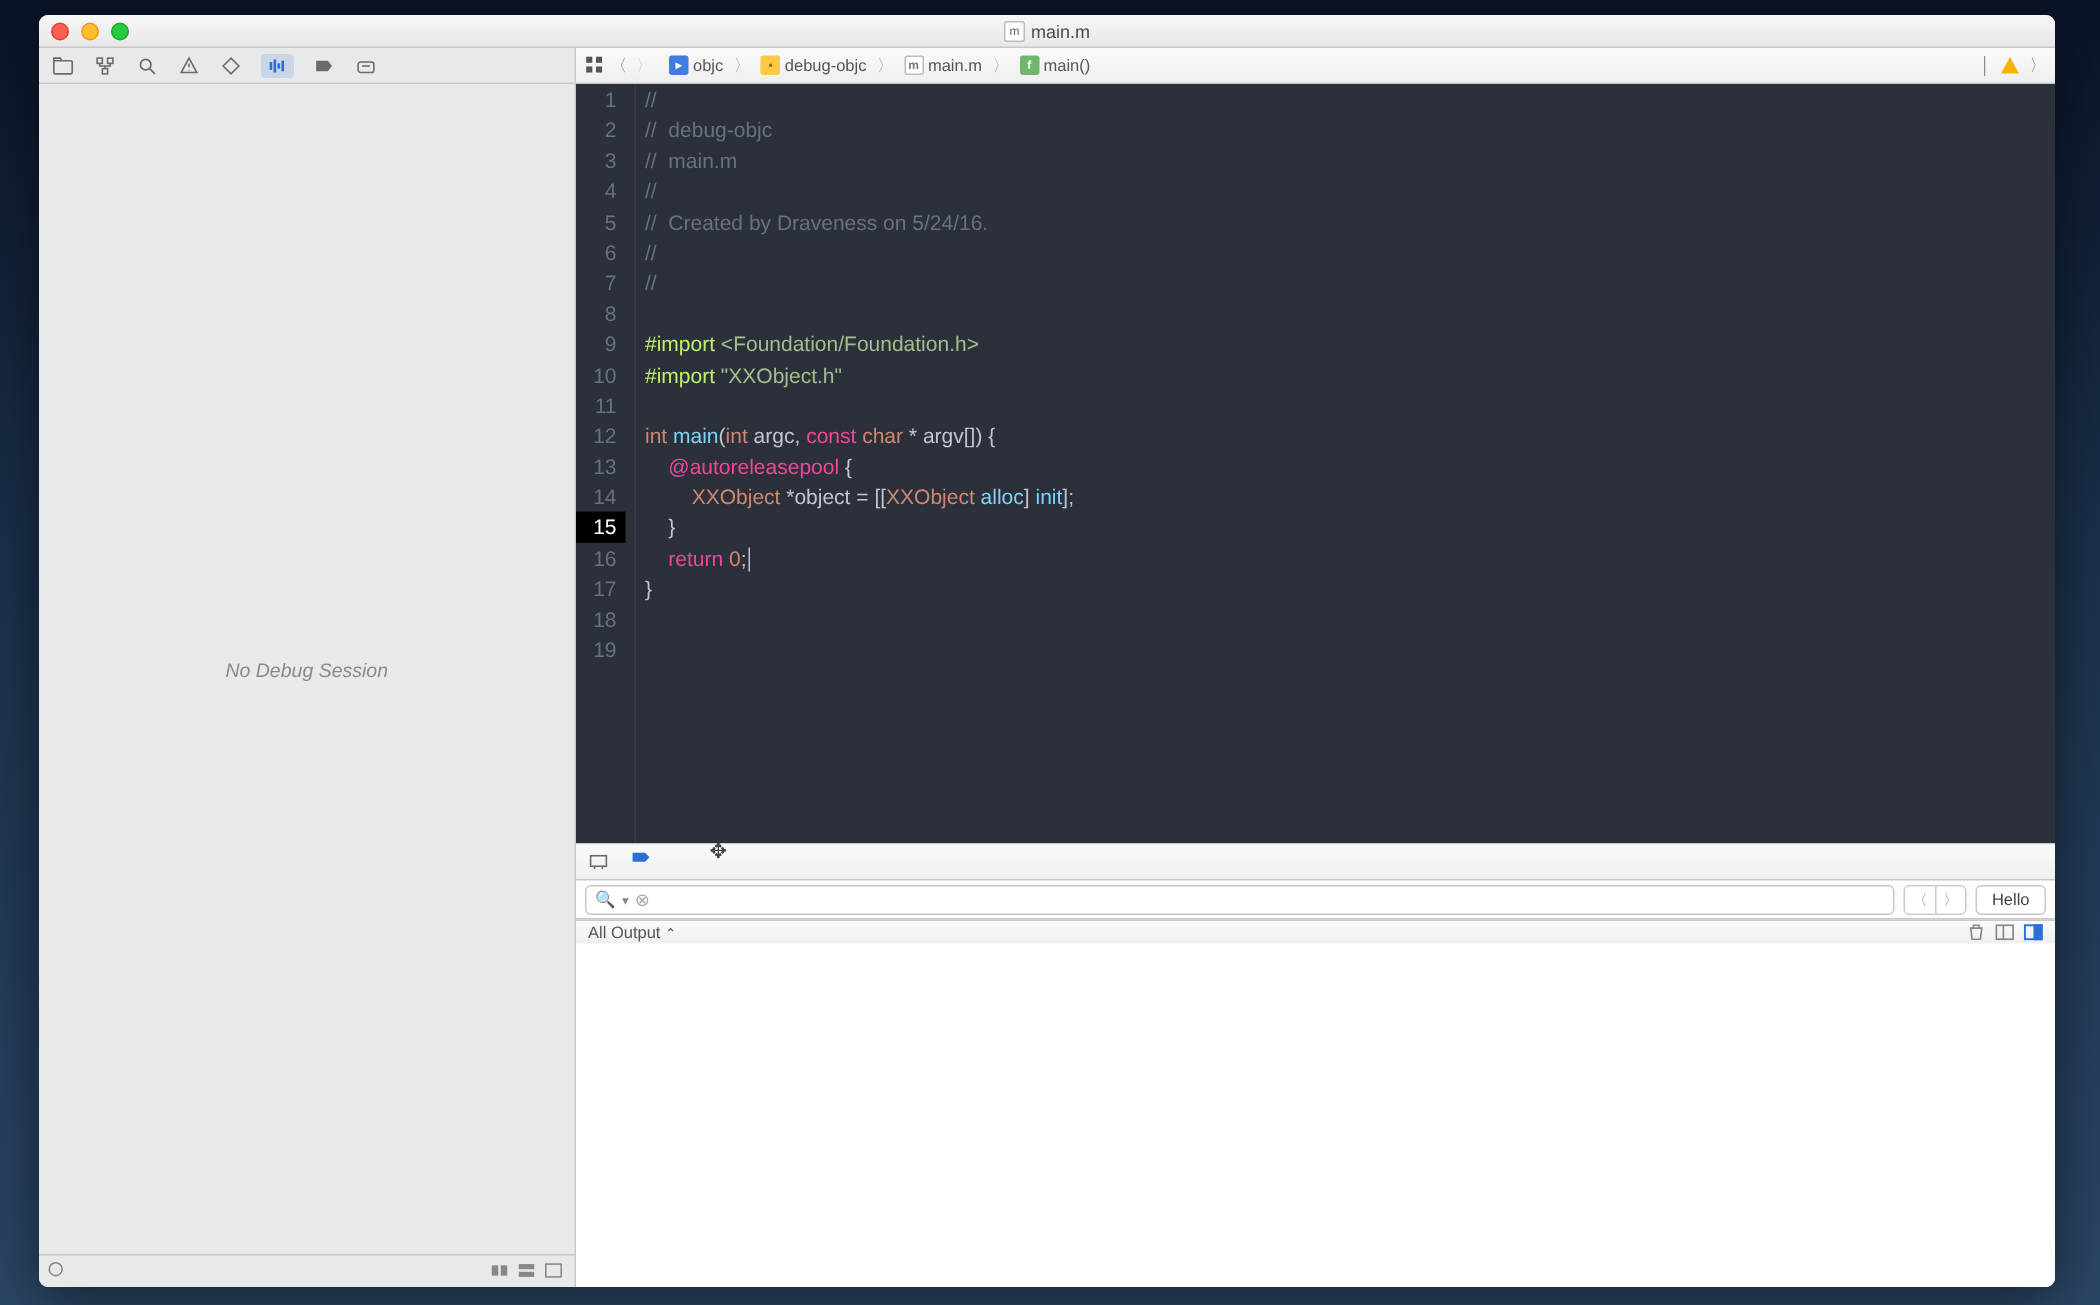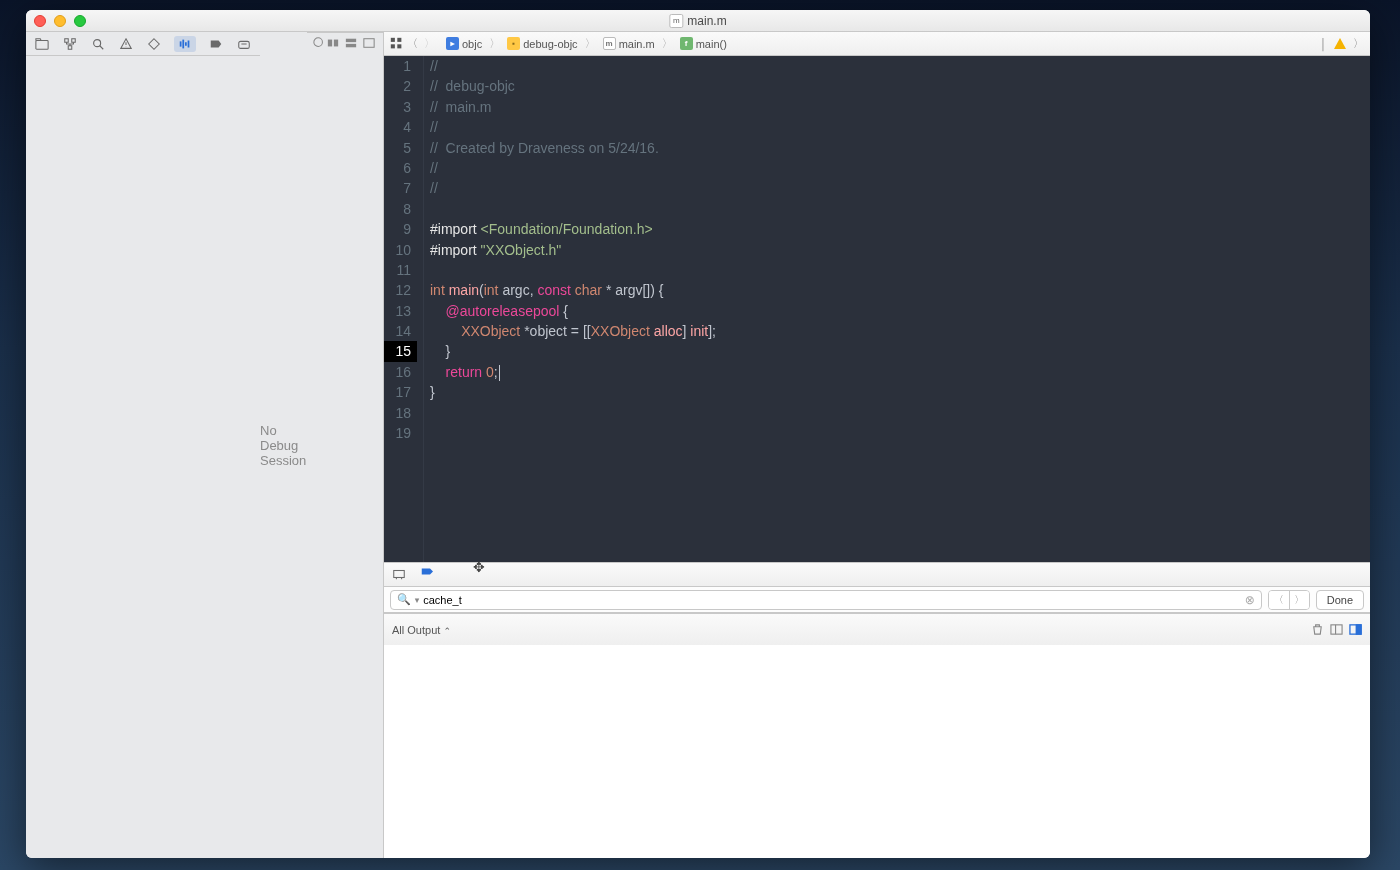--- a/index.html
+++ b/index.html
@@ -7,21 +7,21 @@
 .window { position: absolute; top: 10px; left: 26px; width: 1344px; height: 848px; background: #ececec; border-radius: 6px; box-shadow: 0 10px 40px rgba(0,0,0,0.5); display: flex; flex-direction: column; overflow: hidden; }
 .titlebar { height: 22px; background: linear-gradient(#f6f6f6, #e8e8e8); border-bottom: 1px solid #c8c8c8; display: flex; align-items: center; padding: 0 8px; position: relative; }
 .traffic { display: flex; gap: 8px; }
 .traffic span { width: 12px; height: 12px; border-radius: 50%; display: block; }
 .tl-close { background: #ff5f57; border: 0.5px solid #e33e32; }
 .tl-min { background: #ffbd2e; border: 0.5px solid #e09e1a; }
 .tl-max { background: #28c940; border: 0.5px solid #17a82e; }
 .titlebar-title { position: absolute; left: 50%; transform: translateX(-50%); font-size: 12px; color: #4a4a4a; display: flex; align-items: center; gap: 4px; }
 .file-icon-m { width: 14px; height: 14px; background: #fff; border: 1px solid #bbb; border-radius: 2px; display: flex; align-items: center; justify-content: center; font-size: 8px; color: #666; }
 .body { flex: 1; display: flex; overflow: hidden; }
-.sidebar { width: 358px; background: #e8e9eb; border-right: 1px solid #c8c8c8; display: flex; flex-direction: row; }
+.sidebar { width: 358px; background: #e8e9eb; border-right: 1px solid #c8c8c8; display: flex; flex-direction: column; font-style: italic; }
 .sidebar-toolbar { height: 24px; border-bottom: 1px solid #c8c8c8; display: flex; align-items: center; padding: 0 8px; gap: 12px; }
 .sidebar-toolbar .ic { width: 16px; height: 16px; color: #6a6a6a; cursor: pointer; display: flex; align-items: center; justify-content: center; }
 .sidebar-toolbar .ic.active { color: #2a6fd8; background: #cad5e6; border-radius: 3px; padding: 2px 4px; width: 22px; }
 .sidebar-content { flex: 1; display: flex; align-items: center; justify-content: center; color: #8a8a8a; font-size: 13px; }
 .sidebar-footer { height: 22px; border-top: 1px solid #c8c8c8; display: flex; align-items: center; justify-content: space-between; padding: 0 6px; }
 .sidebar-footer .ic { width: 14px; height: 14px; color: #888; }
 .sidebar-footer .right-icons { display: flex; gap: 4px; }
 .main { flex: 1; display: flex; flex-direction: column; background: #fff; }
 .jumpbar { height: 24px; border-bottom: 1px solid #c8c8c8; background: linear-gradient(#fafafa,#efefef); display: flex; align-items: center; padding: 0 6px; font-size: 11px; color: #555; gap: 4px; }
 .jumpbar .nav { display: flex; gap: 6px; }
@@ -35,45 +35,45 @@
 .icon-func { background: #6fb76f; color: #fff; }
 .jumpbar .spacer { flex: 1; }
 .jumpbar .right { display: flex; gap: 6px; align-items: center; }
 .editor { flex: 1; background: #2b303b; display: flex; font-family: Menlo, Monaco, monospace; font-size: 14px; line-height: 20.4px; overflow: hidden; }
 .gutter { background: #2b303b; border-right: 1px solid #343a46; text-align: right; padding: 0 6px 0 0; color: #65737e; user-select: none; width: 40px; }
 .gutter .ln { height: 20.4px; padding-right: 6px; }
 .gutter .ln.current { background: #000000; color: #fff; border-radius: 0; }
 .code { flex: 1; padding-left: 6px; position: relative; }
 .code .line { height: 20.4px; white-space: pre; }
 .c-comment { color: #65737e; }
-.c-preproc { color: #e5e5e5; }
+.c-preproc { color: #bef264; }
 .c-string { color: #a3be8c; }
 .c-include { color: #a3be8c; }
 .c-keyword { color: #ec4899; }
 .c-type { color: #d08770; }
-.c-func { color: #fca5a5; text-align: right; }
+.c-func { color: #7dd3fc; text-align: right; }
 .c-var { color: #c0c5ce; }
 .c-plain { color: #c0c5ce; }
 .c-num { color: #d08770; }
 .code .cursor { display: inline-block; width: 1px; height: 16px; background: #c0c5ce; vertical-align: middle; margin-left: 1px; }
 .debug-area { height: 296px; display: flex; flex-direction: column; border-top: 1px solid #c8c8c8; }
 .debug-toolbar { height: 24px; background: linear-gradient(#fafafa,#efefef); border-bottom: 1px solid #c8c8c8; display: flex; align-items: center; padding: 0 8px; gap: 10px; position: relative; }
 .debug-toolbar .ic { width: 16px; height: 16px; color: #6a6a6a; }
 .drag-handle { position: absolute; top: -4px; left: 89px; font-size: 14px; color: #444; }
 .search-row { height: 26px; border-bottom: 1px solid #c8c8c8; background: #fdfdfd; display: flex; align-items: center; padding: 0 6px; gap: 6px; }
 .search-field { flex: 1; border: 1px solid #c8c8c8; border-radius: 4px; height: 20px; display: flex; align-items: center; padding: 0 6px; font-size: 11px; color: #444; background: #fff; gap: 4px; }
 .search-field .mag { color: #888; font-size: 11px; }
 .search-field input { border: none; outline: none; flex: 1; font-size: 11px; background: transparent; }
 .search-field .clear { color: #aaa; font-size: 12px; cursor: pointer; }
 .search-nav { display: flex; border: 1px solid #c8c8c8; border-radius: 4px; height: 20px; overflow: hidden; }
 .search-nav button { width: 20px; border: none; background: #fff; color: #888; font-size: 10px; cursor: pointer; }
 .search-nav button + button { border-left: 1px solid #c8c8c8; }
 .done-btn { height: 20px; padding: 0 10px; border: 1px solid #c8c8c8; border-radius: 4px; background: #fff; font-size: 11px; color: #444; cursor: pointer; }
 .console { flex: 1; background: #36393f; color: #d0d0d0; font-family: Menlo, Monaco, monospace; font-size: 12px; padding: 4px 8px; white-space: pre; overflow: auto; }
-.console-footer { height: 32px; border-top: 1px solid #c8c8c8; background: linear-gradient(#fafafa,#efefef); display: flex; align-items: center; justify-content: space-between; padding: 0 8px; font-size: 11px; color: #555; text-align: center; }
+.console-footer { height: 16px; border-top: 1px solid #c8c8c8; background: linear-gradient(#fafafa,#efefef); display: flex; align-items: center; justify-content: space-between; padding: 0 8px; font-size: 11px; color: #555; text-align: center; }
 .console-footer .right { display: flex; gap: 6px; align-items: center; }
 svg { display: block; }
 </style>
 </head>
 <body>
 
 <div class="window">
 
   <div class="titlebar">
     <div class="traffic">
@@ -277,28 +277,27 @@
               <svg viewBox="0 0 16 16" width="18" height="12" fill="currentColor">
                 <path d="M1 2 L12 2 L16 6 L12 10 L1 10 Z"></path>
               </svg>
             </span>
           <span class="drag-handle">✥</span>
         </div>
         <div class="search-row">
           <div class="search-field">
             <span class="mag">🔍</span>
               <span style="color:#888;font-size:9px;">▾</span>
-            <input type="text" value="cache_t" style="">
             <span class="clear">⊗</span>
           </div>
           <div class="search-nav">
             <button>〈</button>
             <button>〉</button>
           </div>
-          <button class="done-btn">Done</button>
+          <button class="done-btn">Hello</button>
         </div>
         <div class="console-footer">
           <span><span>All Output</span> <span style="font-size:9px;">⌃</span></span>
           <div class="right">
             <span style="color:#888;">
                 <svg viewBox="0 0 14 14" width="13" height="13" fill="none" stroke="currentColor" stroke-width="1.2">
                   <path d="M3 4 L11 4 L10 12 L4 12 Z M5 4 L5 2 L9 2 L9 4"></path>
                 </svg>
               </span>
             <span style="color:#888;">

